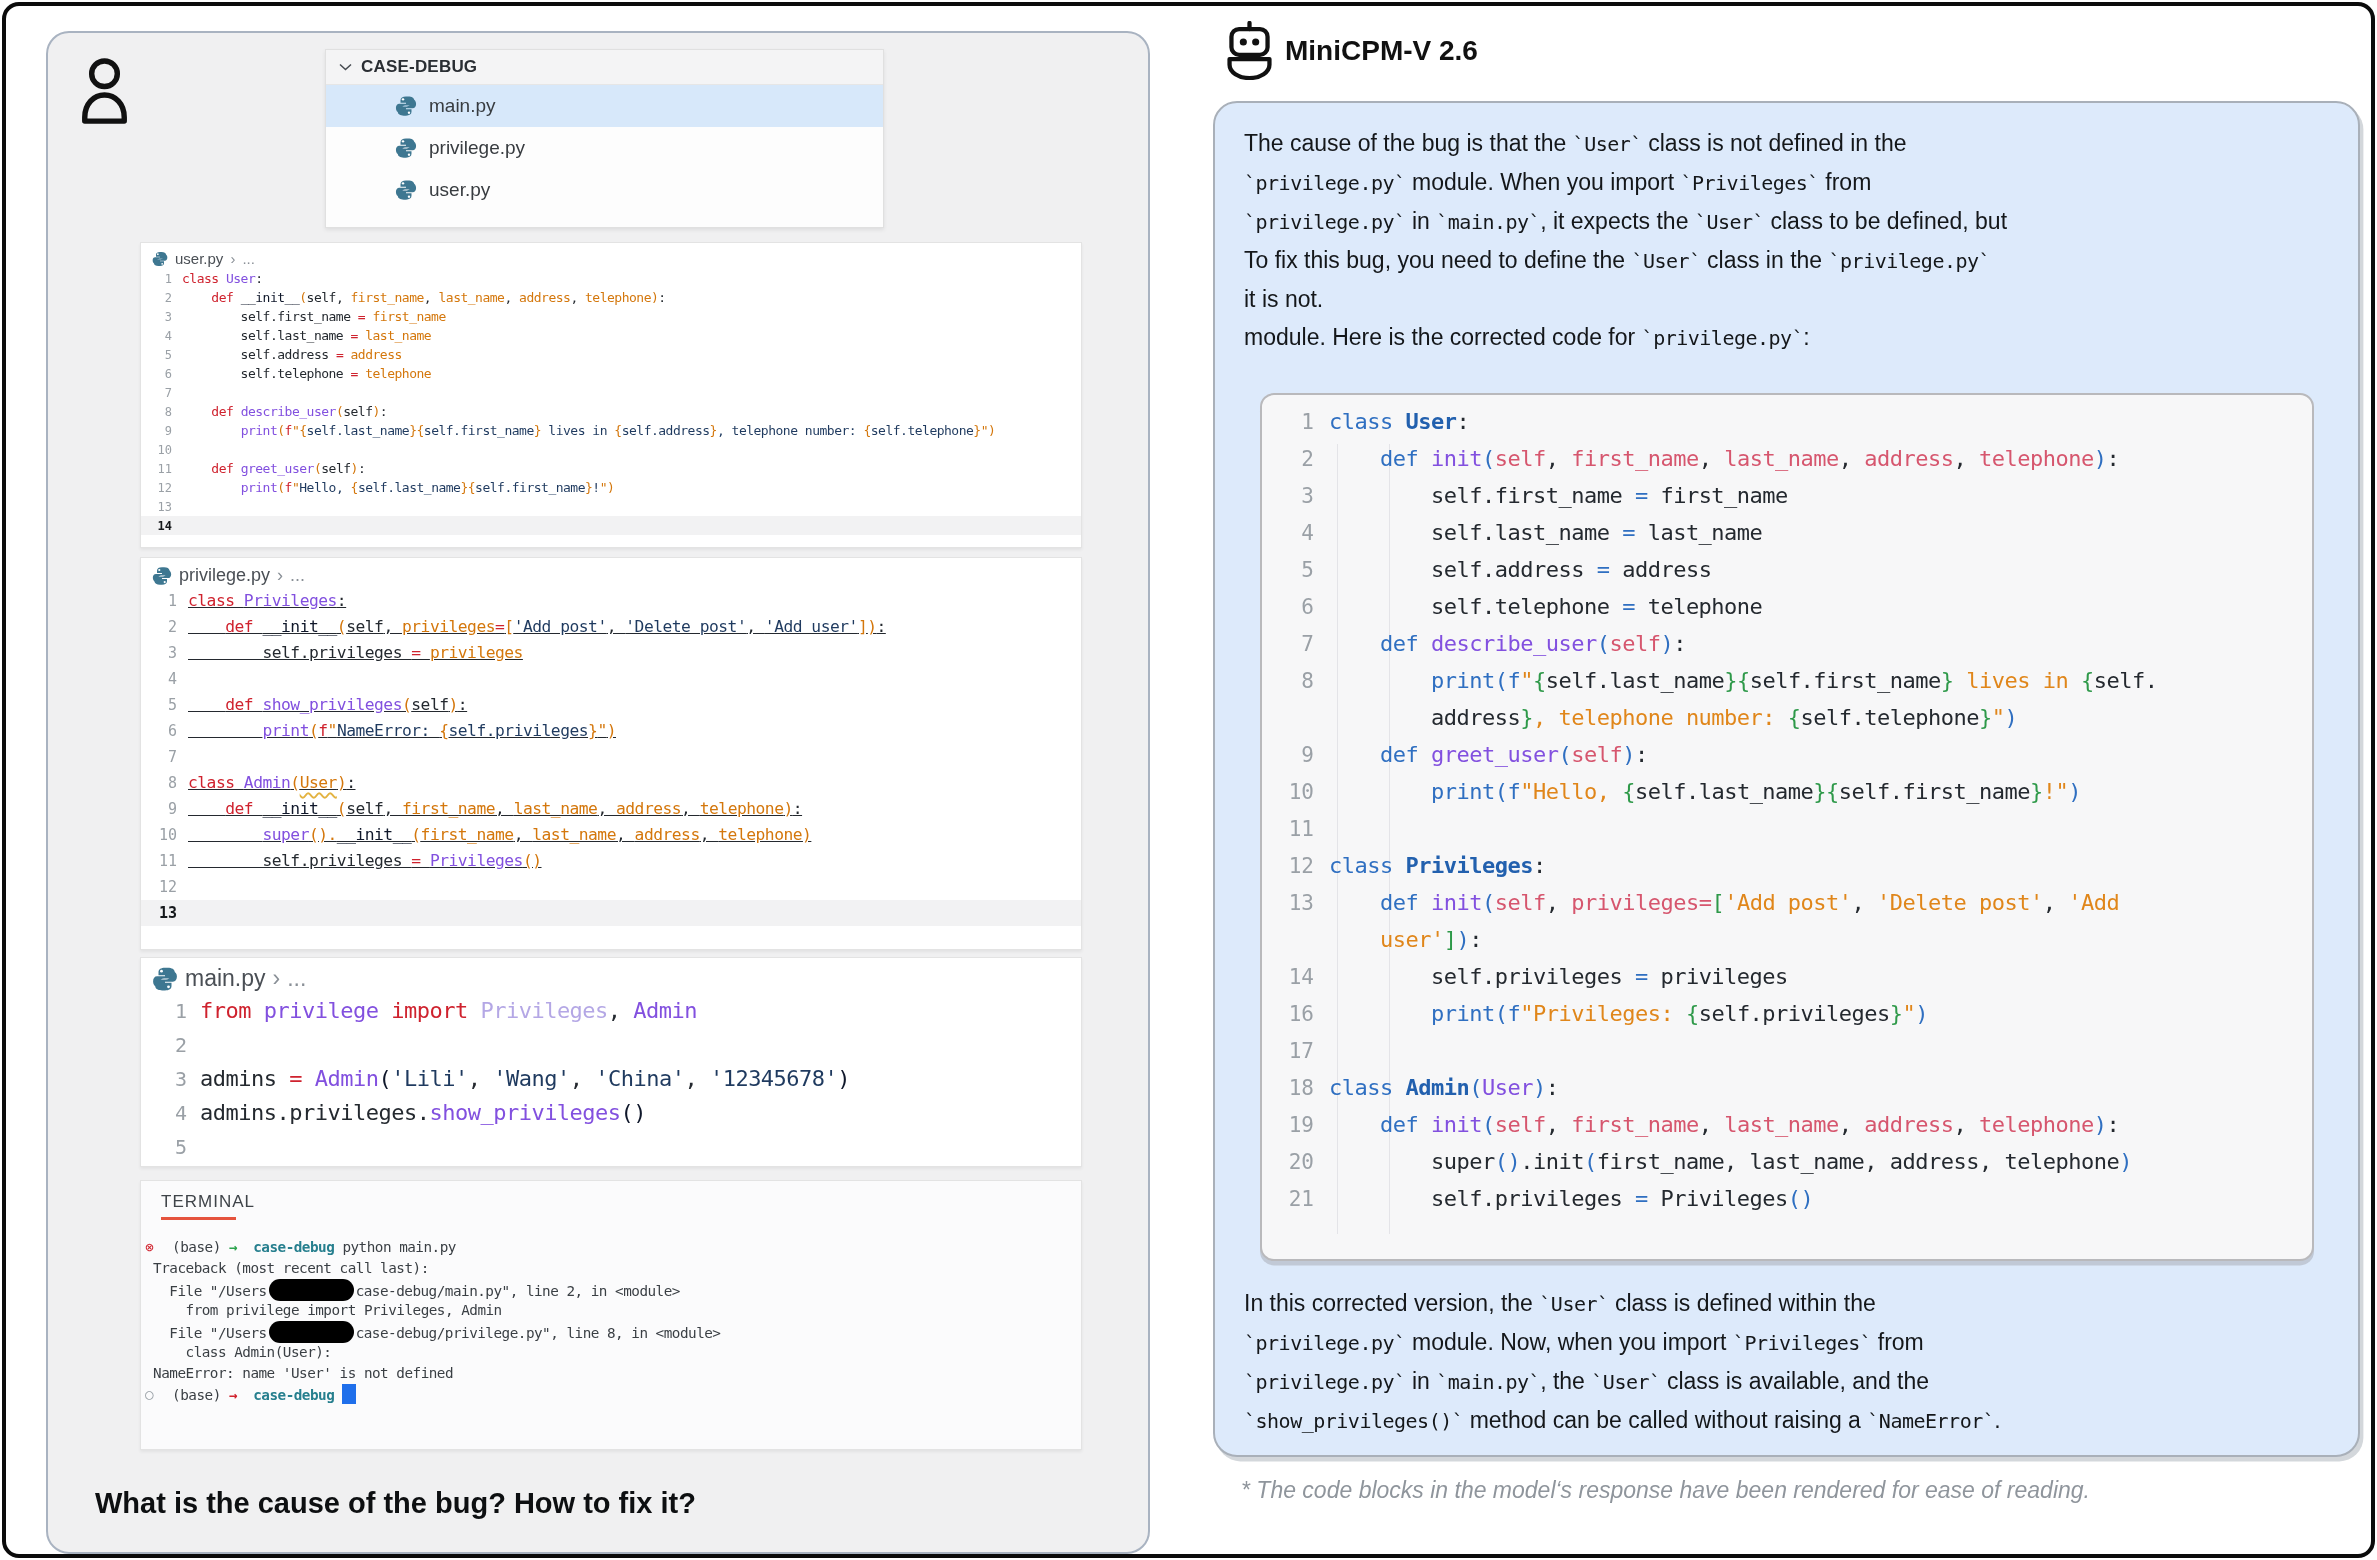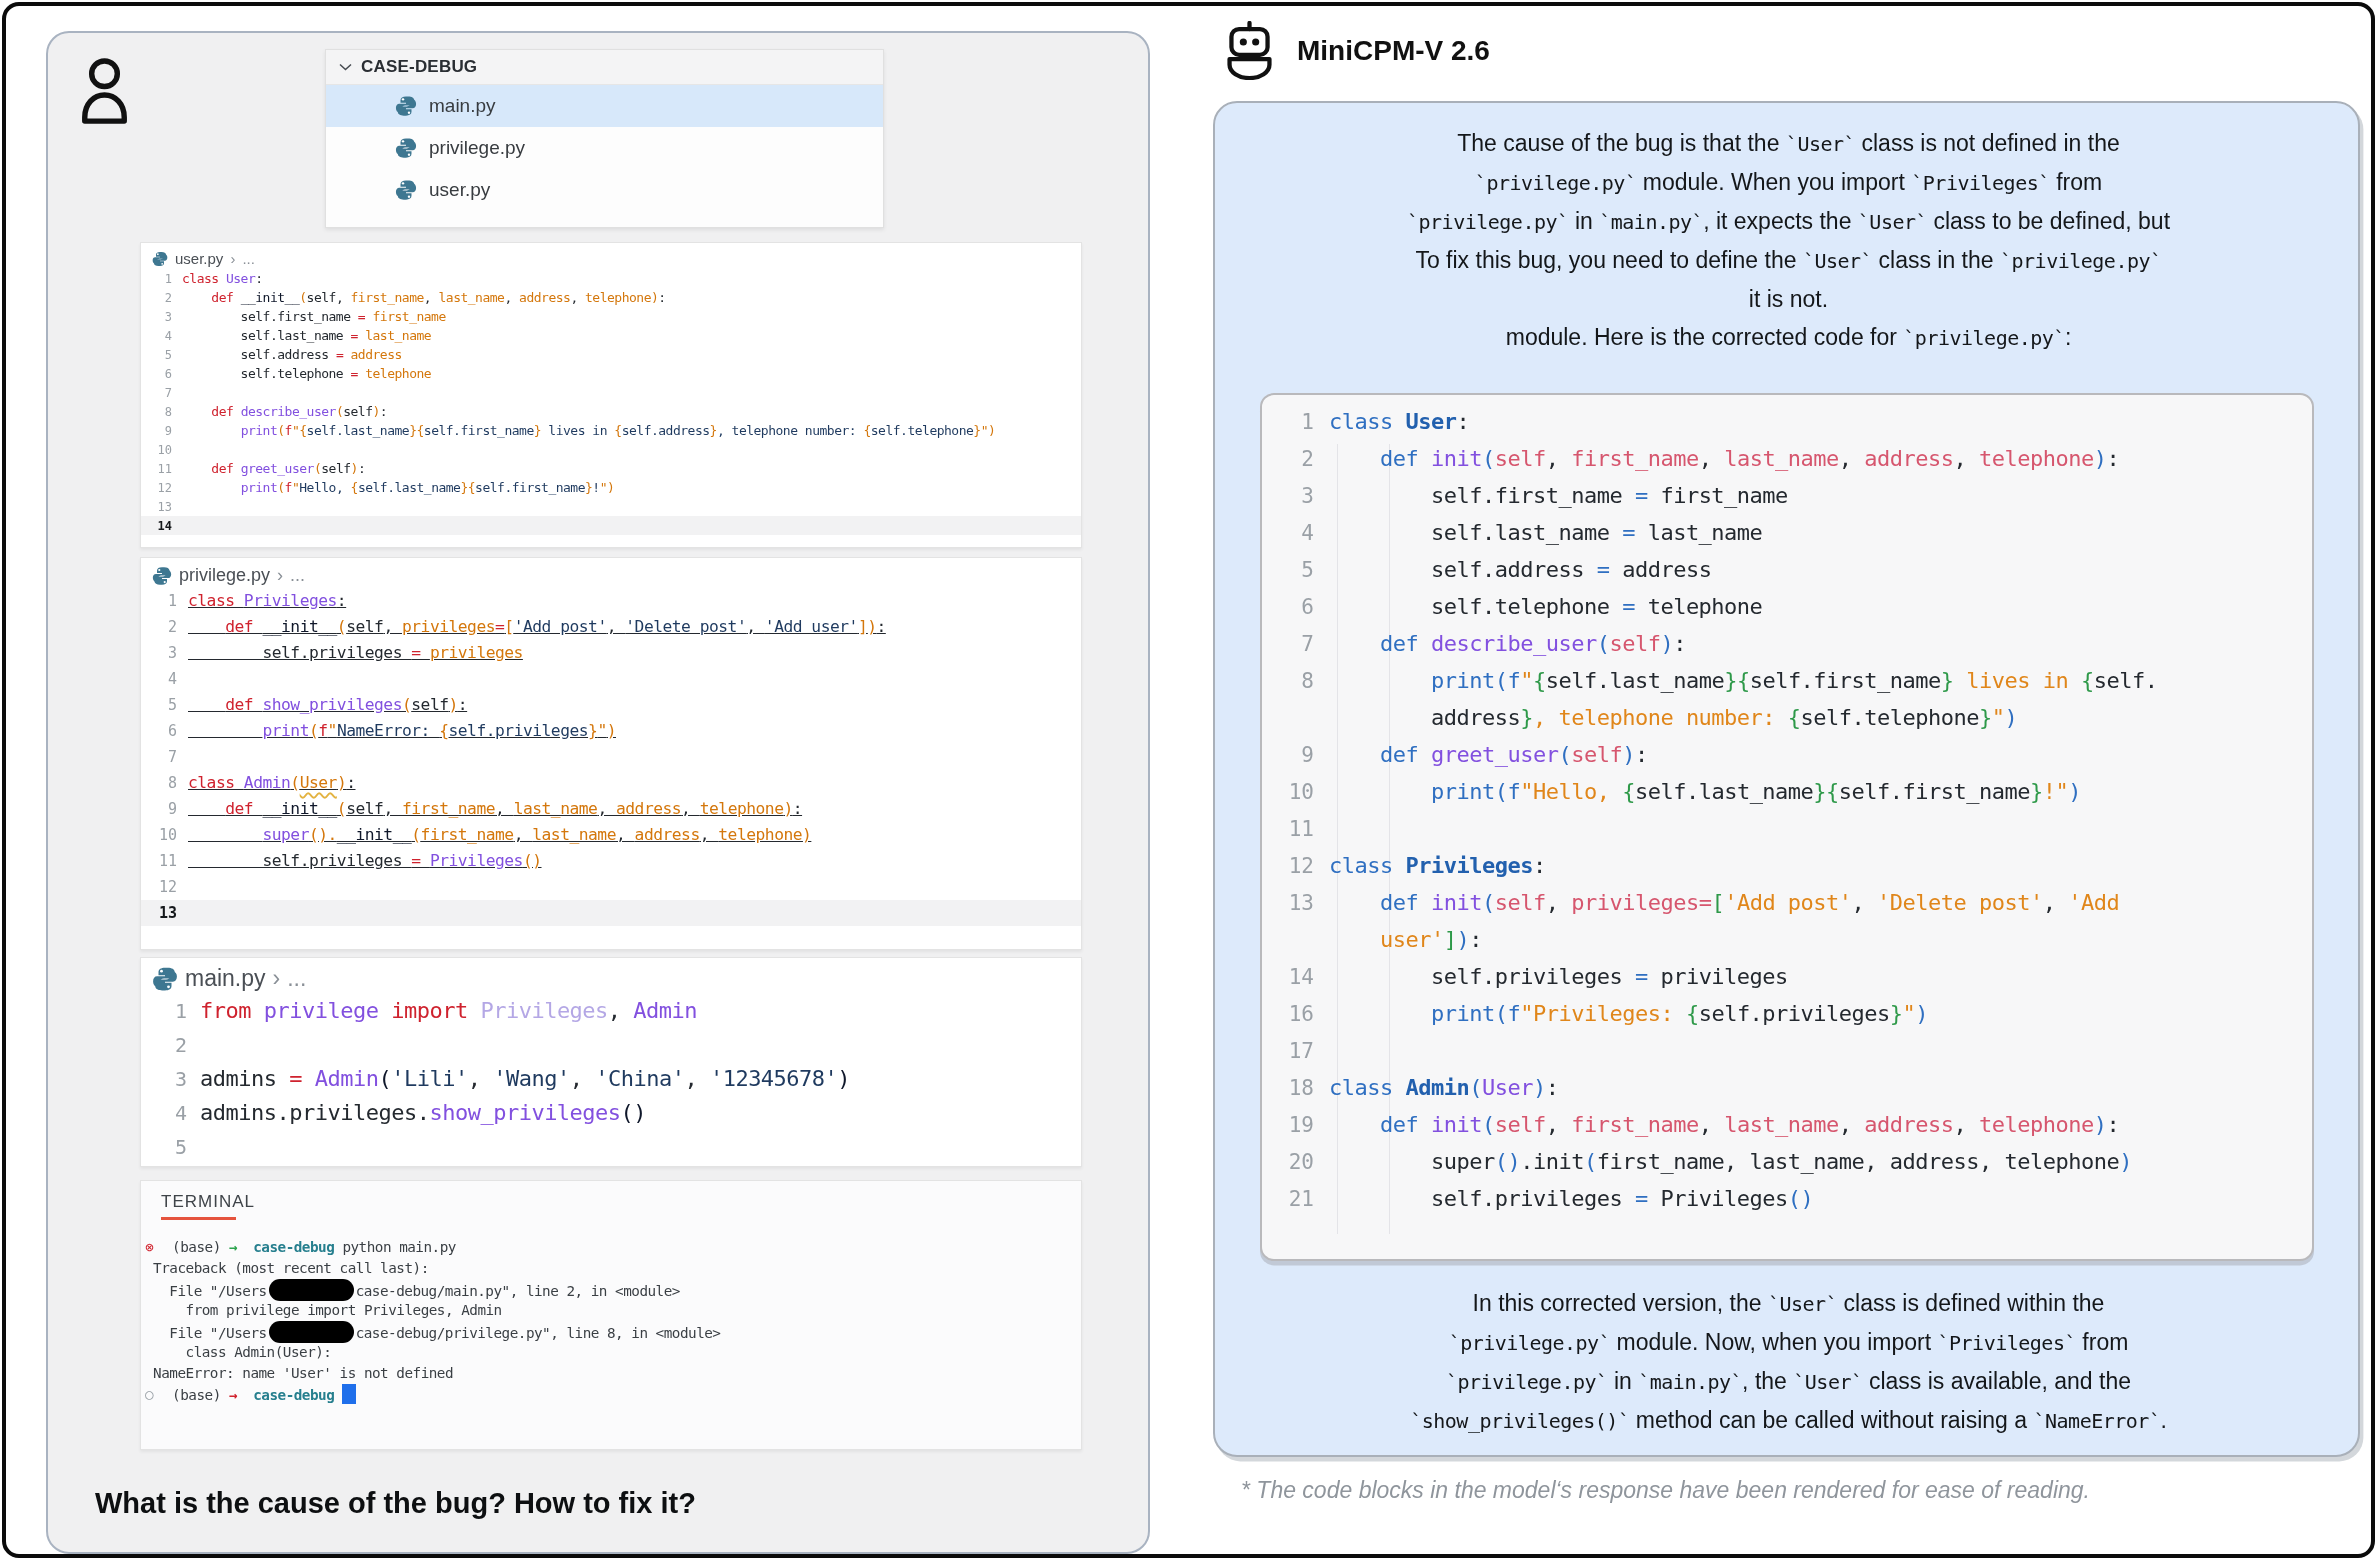--- a/index.html
+++ b/index.html
@@ -61,30 +61,30 @@
   .tg{color:var(--prompt-green,#2da44e);font-weight:bold;}
   .tr{color:var(--prompt-red,#d1242f);font-weight:bold;}
   .tt{color:var(--prompt-teal,#267f8e);font-weight:bold;}
   .td{color:#3a3f44;}
   .red{display:inline-block;width:85px;height:22px;background:#000;border-radius:11px;vertical-align:middle;margin:0 2px 3px 2px;}
   .cur{display:inline-block;width:14px;height:20px;background:var(--cursor-blue,#1f6feb);vertical-align:middle;margin-bottom:3px;}
 
   .question{position:absolute;left:47px;top:1454px;font-size:29px;font-weight:bold;color:#0d0f11;}
 
   
-  .model-header{position:absolute;left:1221px;top:21px;display:flex;align-items:center;gap:19px;}
+  .model-header{position:absolute;left:1221px;top:21px;display:flex;align-items:center;gap:7px;}
   .robot{width:57px;height:59px;}
   .model-name{font-size:28px;font-weight:bold;color:#111;}
 
   .bubble{position:absolute;left:1213px;top:101px;width:1147px;height:1356px;box-sizing:border-box;
     background:var(--bubble-bg,#ddeafb);border:2.5px solid #a9b0b9;border-radius:24px;
     box-shadow:3.4px 4.4px 0 rgba(130,140,152,.35);}
   .r-top{position:absolute;top:21px;left:29px;right:25px;}
   .r-bottom{position:absolute;top:1181px;left:29px;right:25px;}
-  .pline{line-height:38px;font-size:23px;color:#14171a;text-align:center;}
+  .pline{line-height:38px;font-size:23px;color:#14171a;}
   .pline .mono{font-family:"DejaVu Sans Mono",monospace;font-size:20px;letter-spacing:-0.5px;}
 
   .r-code{position:absolute;top:290px;left:45px;width:1054px;height:868px;box-sizing:border-box;
     background:#f7f7f8;border:2.5px solid #b9b9bc;border-radius:14px;box-shadow:0 4.4px 0 rgba(140,140,145,.35);
     padding-top:8px;overflow:hidden;}
   .r-code .crow{height:37px;line-height:37px;font-size:22px;}
   .r-code .ln{width:52px;font-size:21px;padding-right:15px;}
   .guide{position:absolute;top:49px;bottom:25px;width:1px;background:#e4e4e8;}
   .g1{left:75px;} .g2{left:127px;}
 

